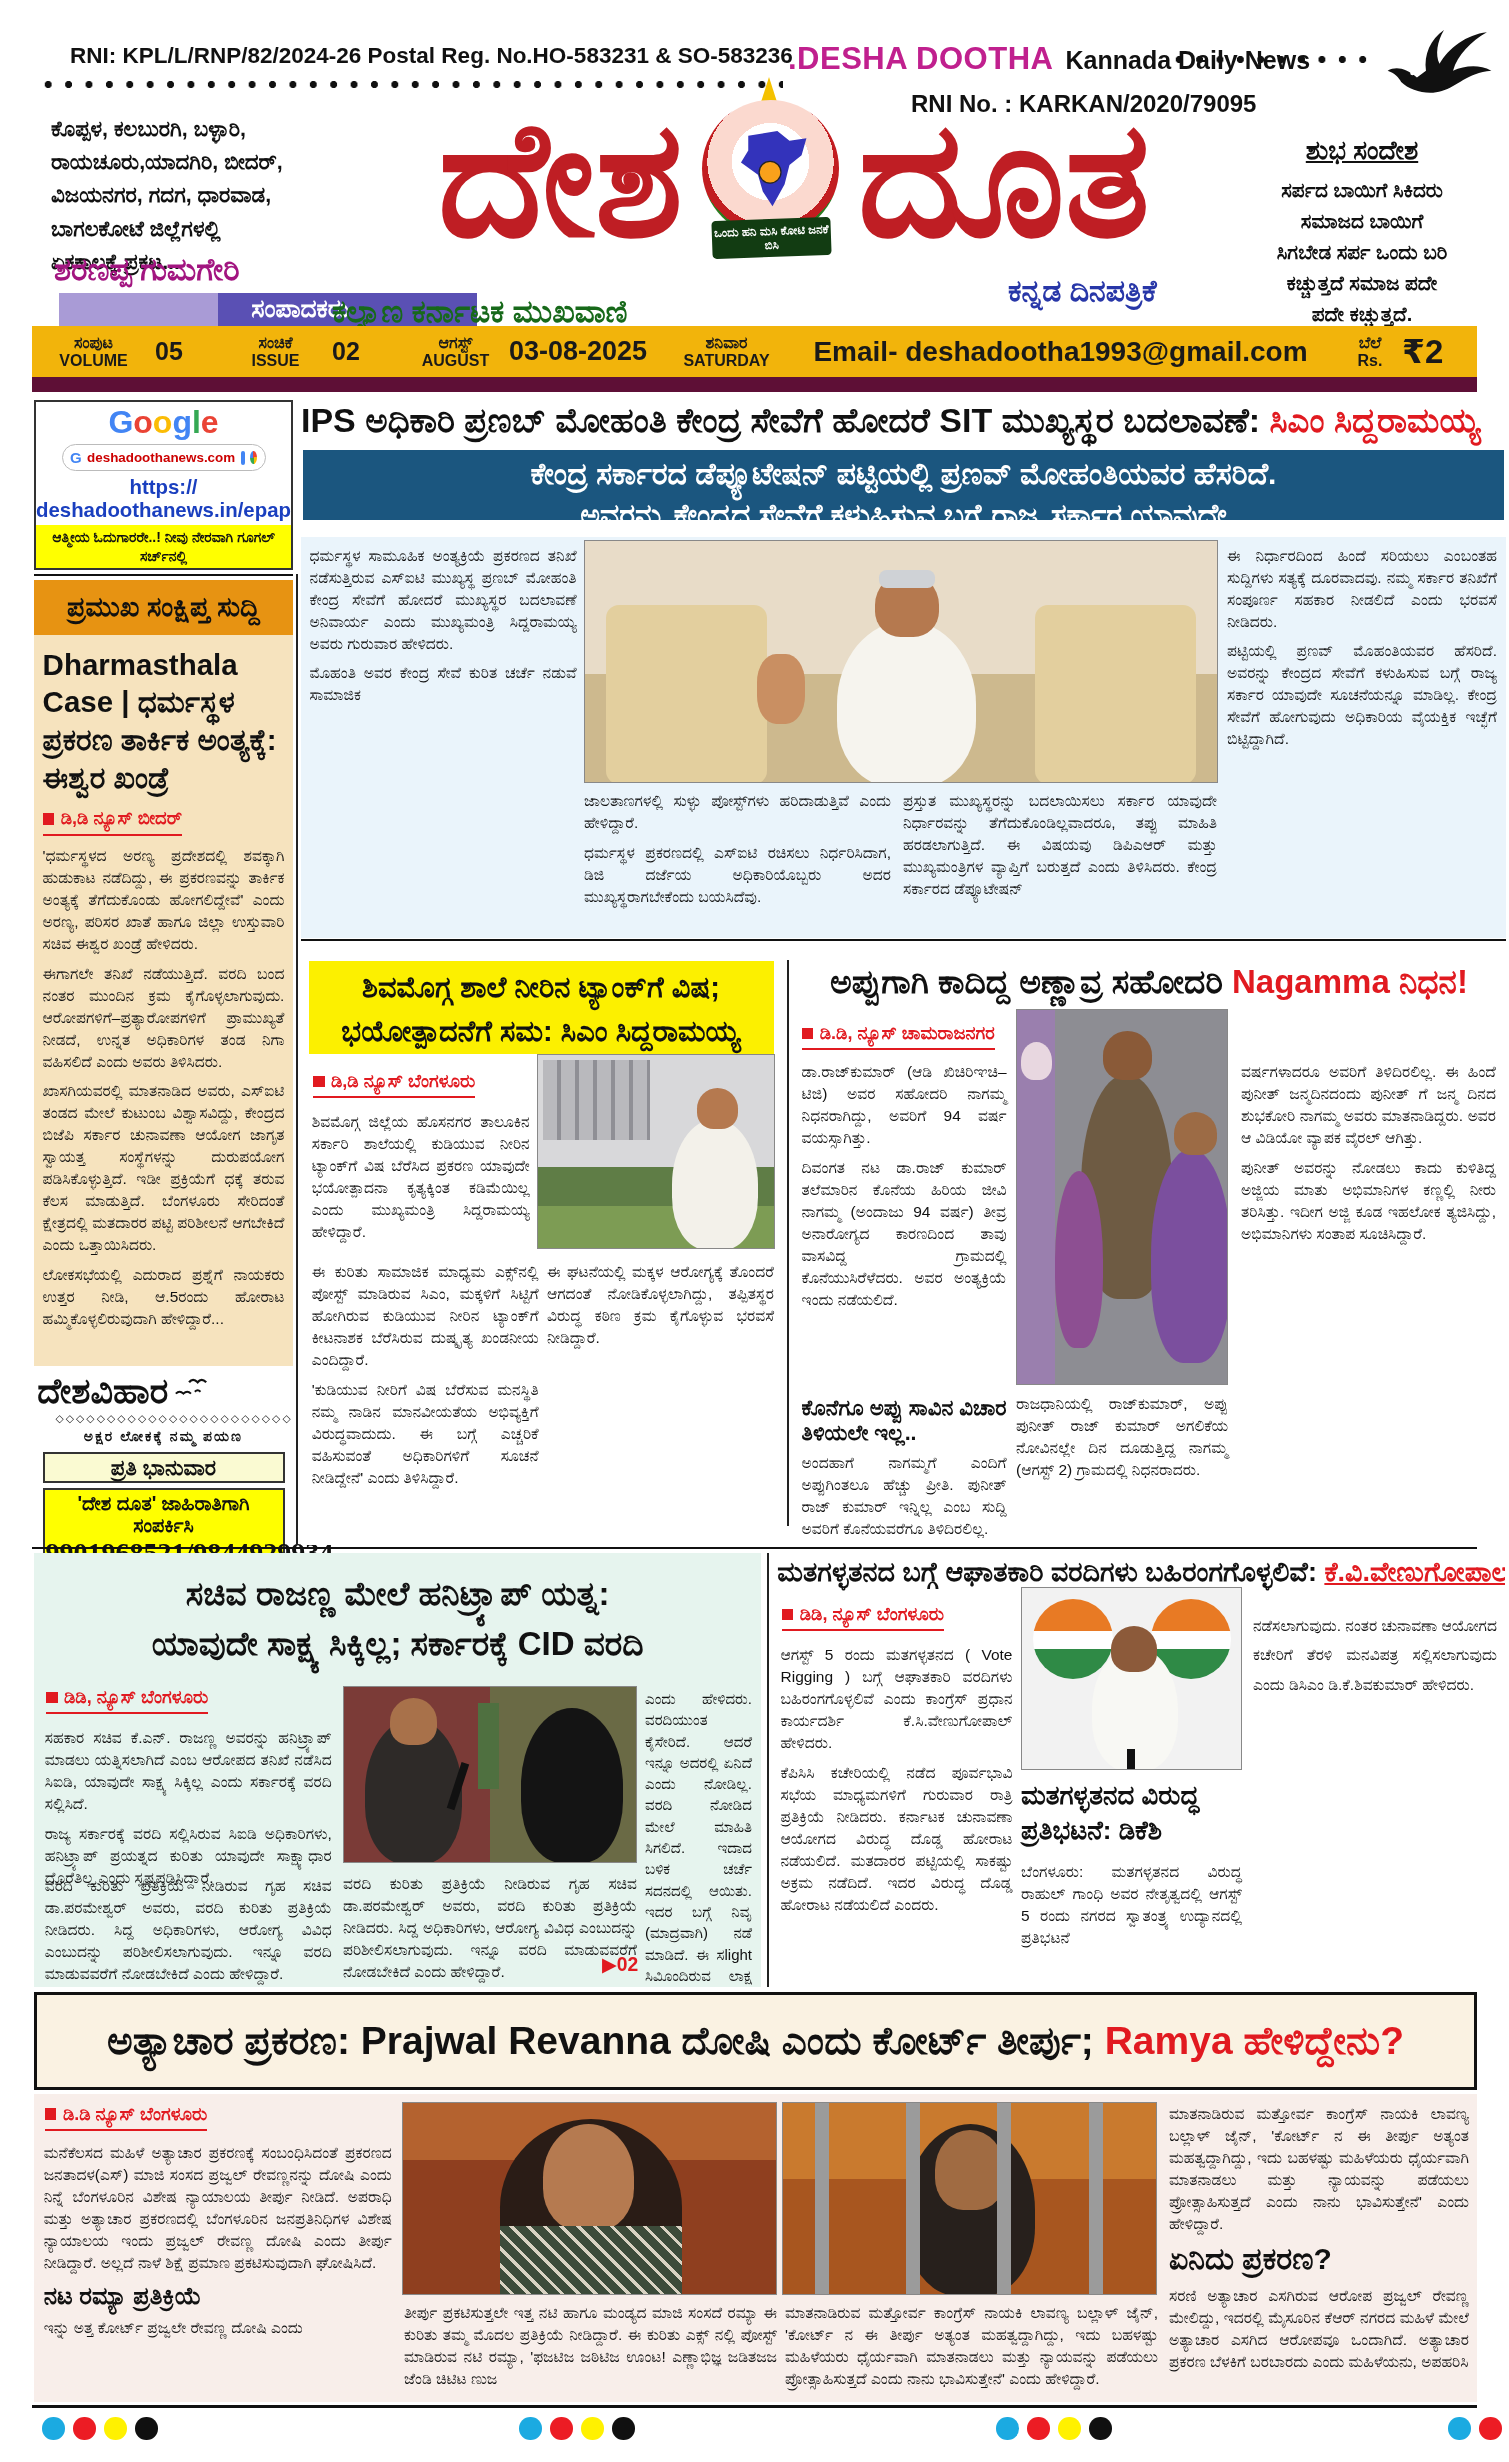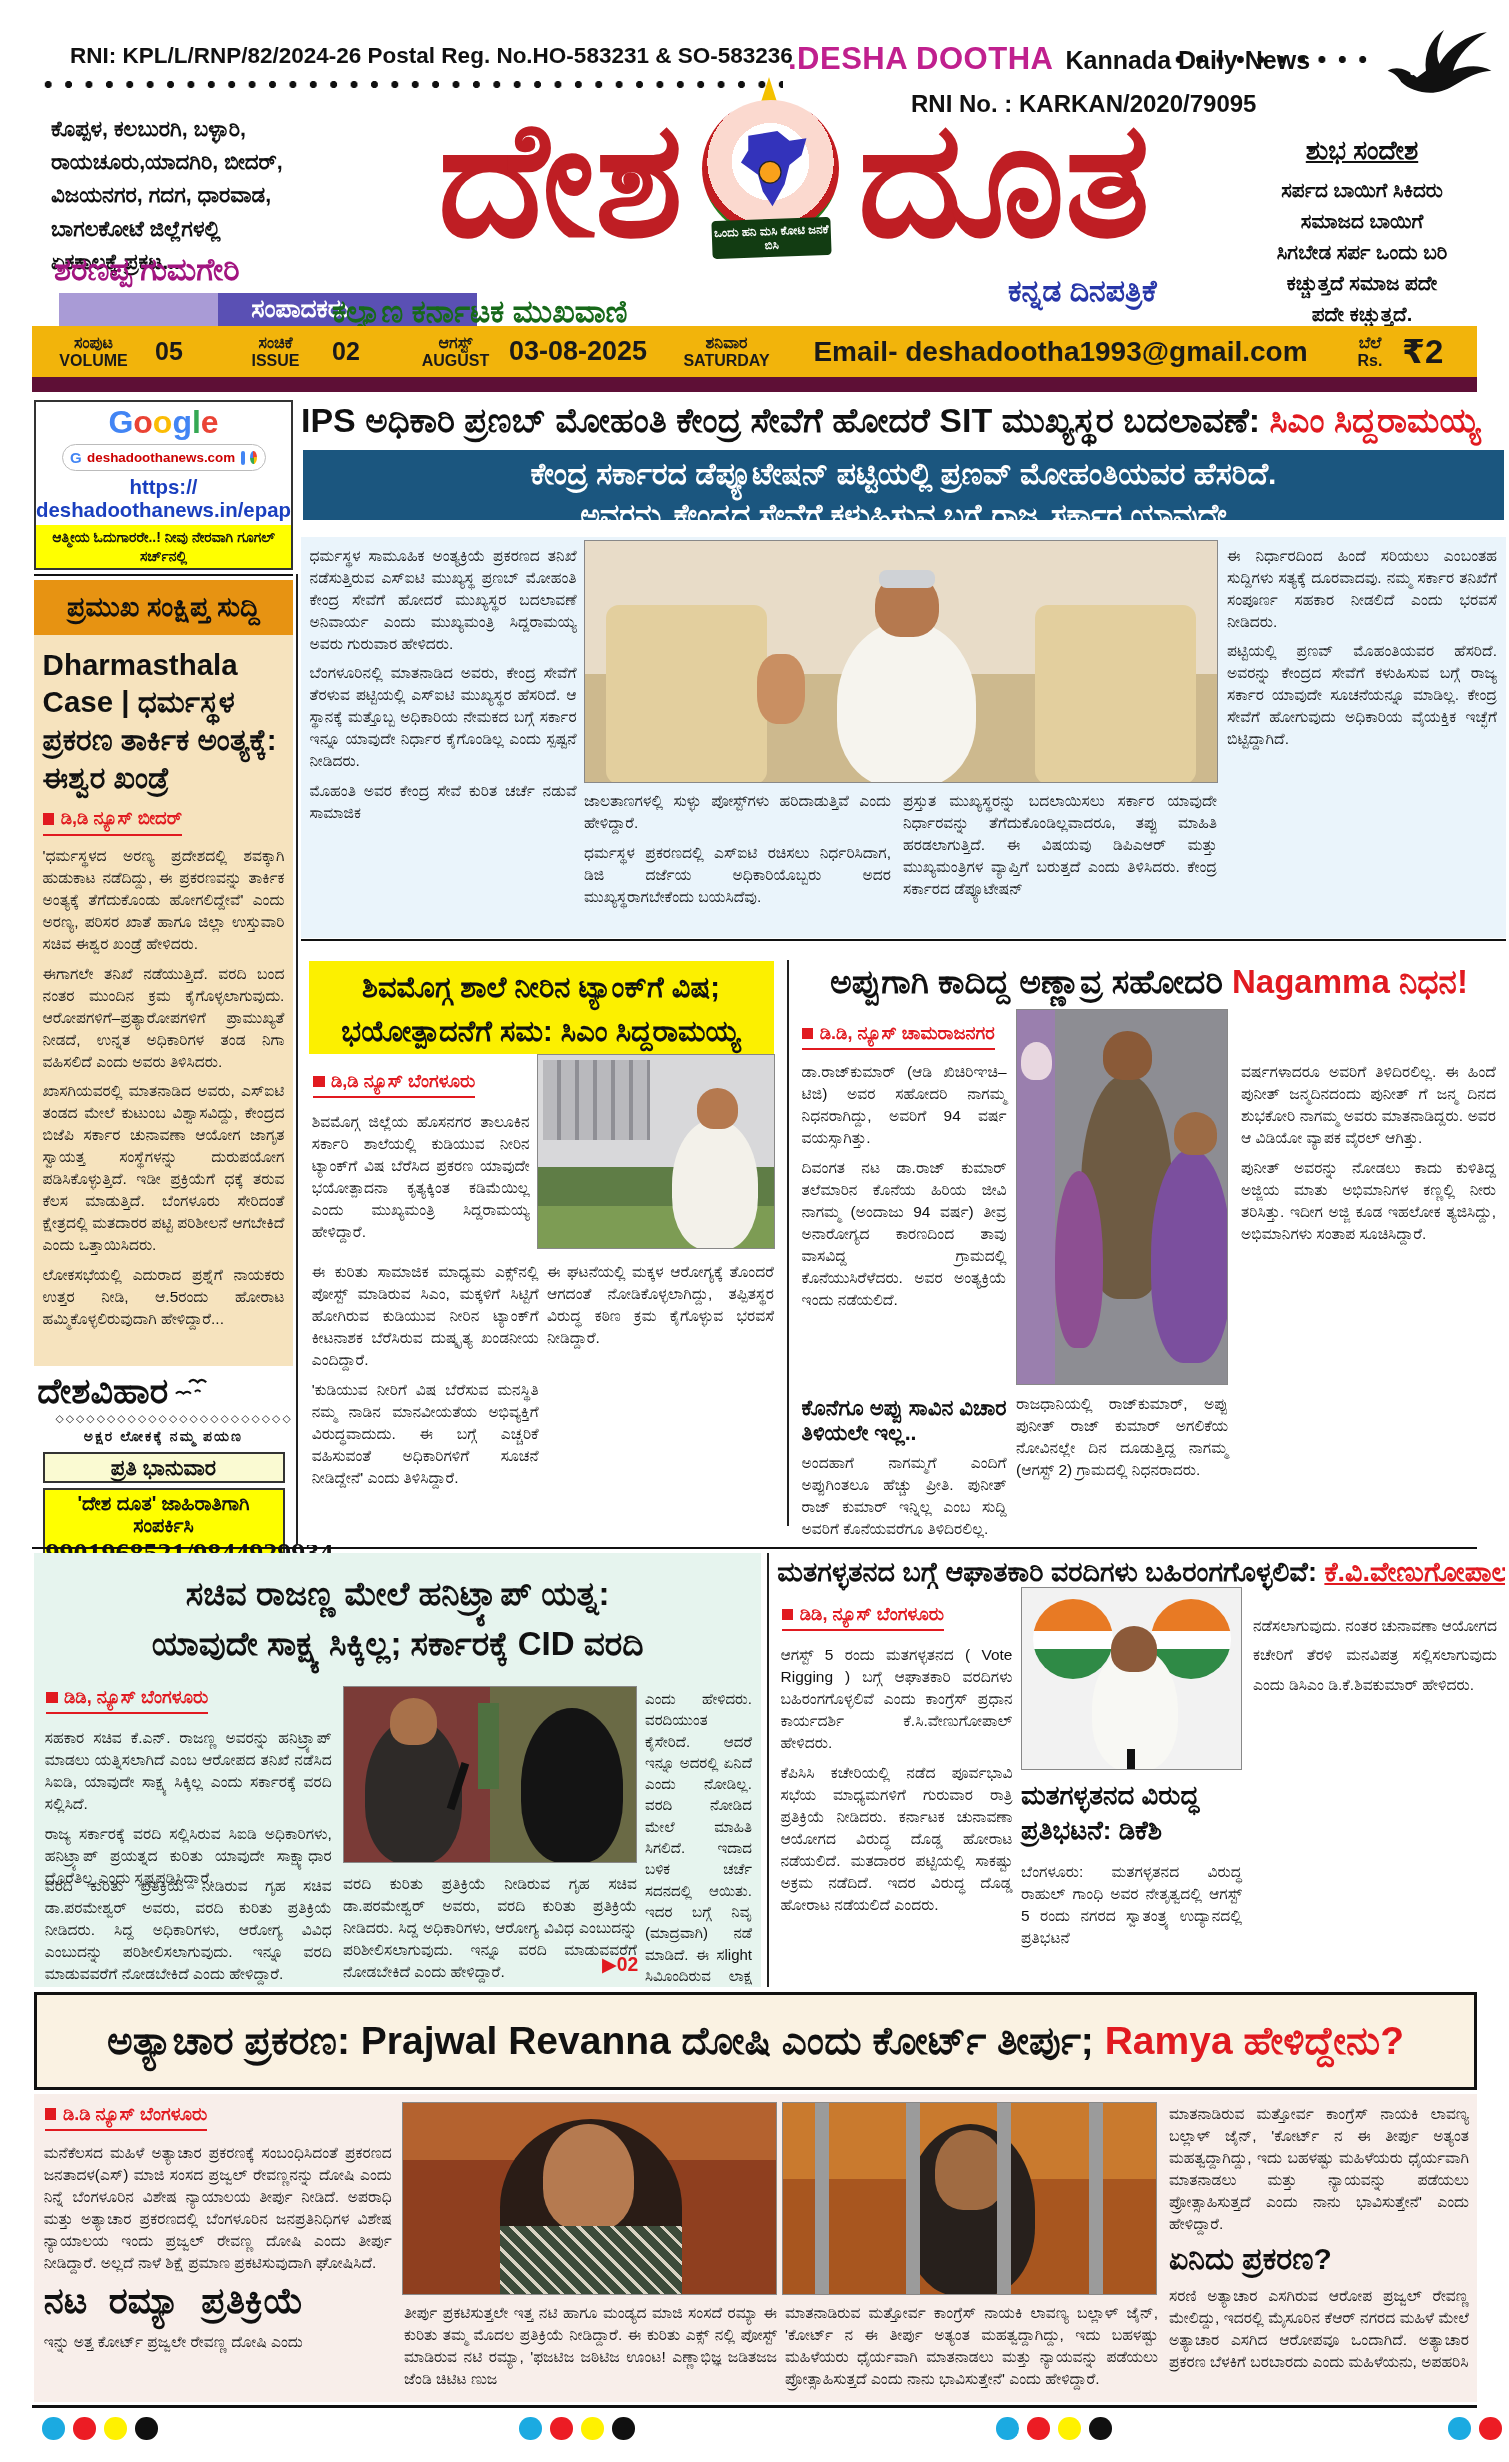--- a/index.html
+++ b/index.html
@@ -143,21 +143,20 @@
     <div style="position:absolute; left:21.4px; top:64px; width:161px; height:179px; background:#e3cf9e; border-radius:13px;"></div>
     <div style="position:absolute; right:21.4px; top:64px; width:161px; height:179px; background:#e3cf9e; border-radius:13px;"></div>
     <div class="sil" style="left:252px; top:80px; width:139px; height:166px; background:#f6f4ee;"></div>
     <div class="sil" style="left:290px; top:32px; width:64px; height:64px; background:#b5794f;"></div>
     <div style="position:absolute; left:294px; top:29px; width:56px; height:18px; background:#cfd2d6; border-radius:7.5px;"></div>
     <div class="sil" style="left:172px; top:113px; width:48px; height:70px; background:#c98f62; border-radius:40%;"></div>
   </div>
 
   <div class="abs" style="left:8.6px; top:7.5px; width:267px;">
     <p class="p">ಧರ್ಮಸ್ಥಳ ಸಾಮೂಹಿಕ ಅಂತ್ಯಕ್ರಿಯೆ ಪ್ರಕರಣದ ತನಿಖೆ ನಡೆಸುತ್ತಿರುವ ಎಸ್‌ಐಟಿ ಮುಖ್ಯಸ್ಥ ಪ್ರಣಬ್ ಮೋಹಂತಿ ಕೇಂದ್ರ ಸೇವೆಗೆ ಹೋದರೆ ಮುಖ್ಯಸ್ಥರ ಬದಲಾವಣೆ ಅನಿವಾರ್ಯ ಎಂದು ಮುಖ್ಯಮಂತ್ರಿ ಸಿದ್ದರಾಮಯ್ಯ ಅವರು ಗುರುವಾರ ಹೇಳಿದರು.</p>
-    <p class="p">ಬೆಂಗಳೂರಿನಲ್ಲಿ ಮಾತನಾಡಿದ ಅವರು, ಕೇಂದ್ರ ಸೇವೆಗೆ ತೆರಳುವ ಪಟ್ಟಿಯಲ್ಲಿ ಎಸ್‌ಐಟಿ ಮುಖ್ಯಸ್ಥರ ಹೆಸರಿದೆ. ಆ ಸ್ಥಾನಕ್ಕೆ ಮತ್ತೊಬ್ಬ ಅಧಿಕಾರಿಯ ನೇಮಕದ ಬಗ್ಗೆ ಸರ್ಕಾರ ಇನ್ನೂ ಯಾವುದೇ ನಿರ್ಧಾರ ಕೈಗೊಂಡಿಲ್ಲ ಎಂದು ಸ್ಪಷ್ಟನೆ ನೀಡಿದರು.</p>
     <p class="p">ಮೊಹಂತಿ ಅವರ ಕೇಂದ್ರ ಸೇವೆ ಕುರಿತ ಚರ್ಚೆ ನಡುವೆ ಸಾಮಾಜಿಕ</p>
   </div>
   <div class="abs" style="left:283px; top:253px; width:307px;">
     <p class="p">ಜಾಲತಾಣಗಳಲ್ಲಿ ಸುಳ್ಳು ಪೋಸ್ಟ್‌ಗಳು ಹರಿದಾಡುತ್ತಿವೆ ಎಂದು ಹೇಳಿದ್ದಾರೆ.</p>
     <p class="p">ಧರ್ಮಸ್ಥಳ ಪ್ರಕರಣದಲ್ಲಿ ಎಸ್‌ಐಟಿ ರಚಿಸಲು ನಿರ್ಧರಿಸಿದಾಗ, ಡಿಜಿ ದರ್ಜೆಯ ಅಧಿಕಾರಿಯೊಬ್ಬರು ಅದರ ಮುಖ್ಯಸ್ಥರಾಗಬೇಕೆಂದು ಬಯಸಿದೆವು.</p>
   </div>
   <div class="abs" style="left:602px; top:253px; width:314px;">
     <p class="p">ಪ್ರಸ್ತುತ ಮುಖ್ಯಸ್ಥರನ್ನು ಬದಲಾಯಿಸಲು ಸರ್ಕಾರ ಯಾವುದೇ ನಿರ್ಧಾರವನ್ನು ತೆಗೆದುಕೊಂಡಿಲ್ಲವಾದರೂ, ತಪ್ಪು ಮಾಹಿತಿ ಹರಡಲಾಗುತ್ತಿದೆ. ಈ ವಿಷಯವು ಡಿಪಿಎಆರ್ ಮತ್ತು ಮುಖ್ಯಮಂತ್ರಿಗಳ ವ್ಯಾಪ್ತಿಗೆ ಬರುತ್ತದೆ ಎಂದು ತಿಳಿಸಿದರು. ಕೇಂದ್ರ ಸರ್ಕಾರದ ಡೆಪ್ಯೂಟೇಷನ್</p>
   </div>
   <div class="abs" style="left:926px; top:7.5px; width:270px;">
@@ -337,21 +336,21 @@
   </div>
 </div>
 
 <div class="abs" style="left:34px; top:2094px; width:1443px; height:308px; background:#f8eeea; overflow:hidden;">
   <div class="byline" style="position:absolute; left:10.7px; top:9.7px;">
     <span class="sq"></span>
       <span>ಡಿ.ಡಿ ನ್ಯೂಸ್ ಬೆಂಗಳೂರು</span>
   </div>
   <div class="abs" style="left:9.7px; top:48px; width:348px;">
     <p class="p">ಮನೆಕೆಲಸದ ಮಹಿಳೆ ಅತ್ಯಾಚಾರ ಪ್ರಕರಣಕ್ಕೆ ಸಂಬಂಧಿಸಿದಂತೆ ಪ್ರಕರಣದ ಜನತಾದಳ(ಎಸ್) ಮಾಜಿ ಸಂಸದ ಪ್ರಜ್ವಲ್ ರೇವಣ್ಣನನ್ನು ದೋಷಿ ಎಂದು ನಿನ್ನೆ ಬೆಂಗಳೂರಿನ ವಿಶೇಷ ನ್ಯಾಯಾಲಯ ತೀರ್ಪು ನೀಡಿದೆ. ಅಪರಾಧಿ ಮತ್ತು ಅತ್ಯಾಚಾರ ಪ್ರಕರಣದಲ್ಲಿ ಬೆಂಗಳೂರಿನ ಜನಪ್ರತಿನಿಧಿಗಳ ವಿಶೇಷ ನ್ಯಾಯಾಲಯ ಇಂದು ಪ್ರಜ್ವಲ್ ರೇವಣ್ಣ ದೋಷಿ ಎಂದು ತೀರ್ಪು ನೀಡಿದ್ದಾರೆ. ಅಲ್ಲದೆ ನಾಳೆ ಶಿಕ್ಷೆ ಪ್ರಮಾಣ ಪ್ರಕಟಿಸುವುದಾಗಿ ಘೋಷಿಸಿದೆ.</p>
-    <div style="font-size:36px; font-weight:900; margin:5.4px 0 7.5px;font-family:Liberation Mono, monospace;">ನಟ ರಮ್ಯಾ ಪ್ರತಿಕ್ರಿಯೆ</div>
+    <div style="font-size:24px; font-weight:900; margin:5.4px 0 7.5px;">ನಟ ರಮ್ಯಾ ಪ್ರತಿಕ್ರಿಯೆ</div>
     <p class="p">ಇನ್ನು ಅತ್ತ ಕೋರ್ಟ್ ಪ್ರಜ್ವಲೇ ರೇವಣ್ಣ ದೋಷಿ ಎಂದು</p>
   </div>
   <div class="photo" style="position:absolute; left:368px; top:7.5px; width:375px; height:193px; background:linear-gradient(180deg,#b4622f 0 30%, #8f3f1f 30%);">
     <div class="sil" style="left:97px; top:16px; width:182px; height:177px; background:#2a1c16;"></div>
     <div class="sil" style="left:140px; top:21.4px; width:91px; height:107px; background:#b57a50;"></div>
     <div style="position:absolute; left:97px; top:123px; width:182px; height:70px; background:repeating-linear-gradient(45deg,#3c4b3a 0 8.6px, #d8d2c2 8.6px 11.8px);"></div>
   </div>
   <div class="photo" style="position:absolute; left:748px; top:7.5px; width:375px; height:193px; background:linear-gradient(180deg,#c97a2e 0 40%, #a8561f 40%);">
     <div class="sil" style="left:123px; top:21.4px; width:129px; height:172px; background:#27201c;"></div>
     <div class="sil" style="left:152px; top:27px; width:70px; height:80px; background:#a06b42;"></div>

